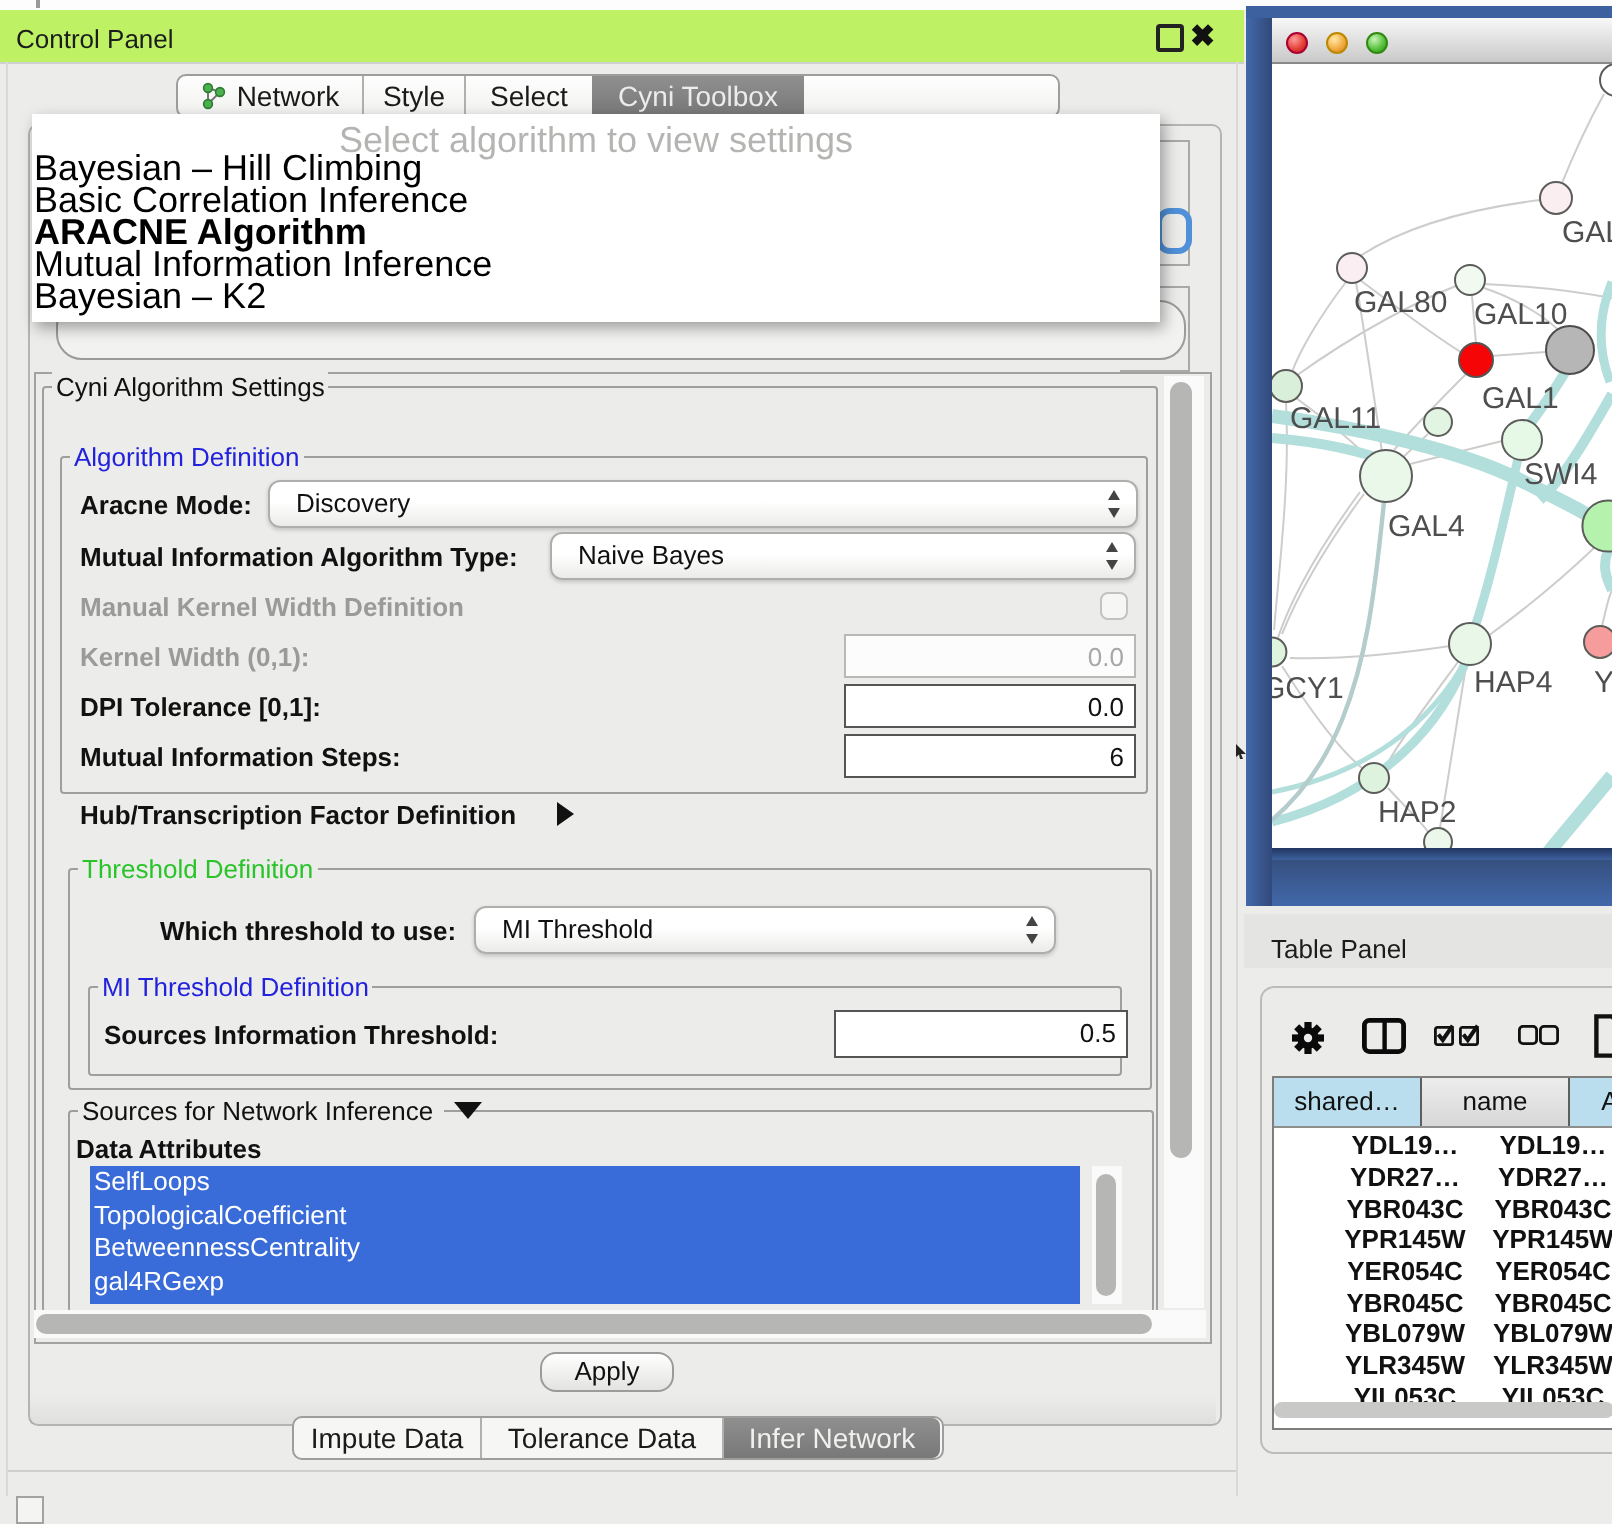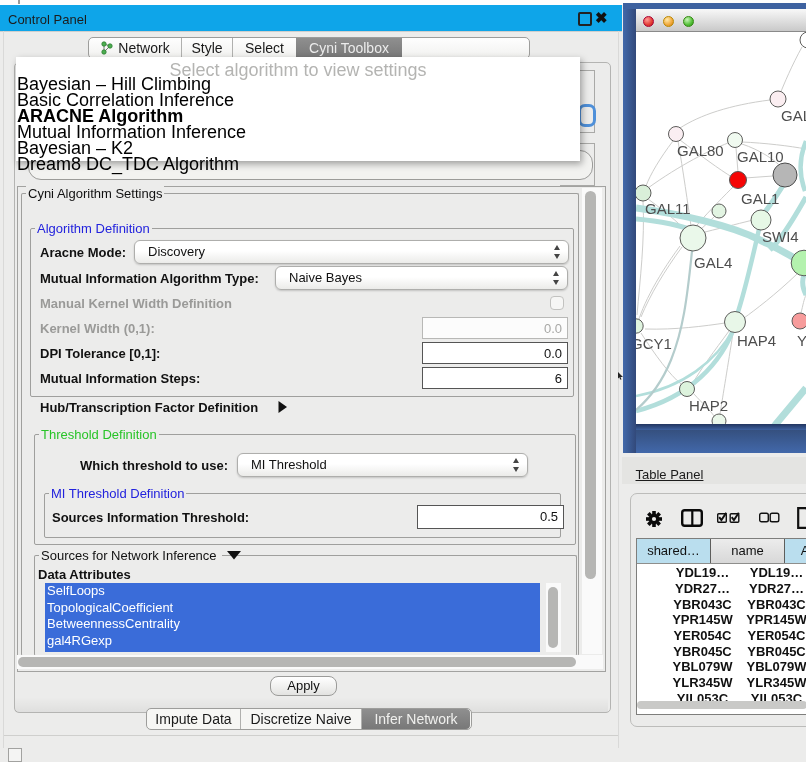--- a/index.html
+++ b/index.html
@@ -1,21 +1,21 @@
 <!DOCTYPE html>
 <html><head>
 <meta charset="utf-8">
 <style>
   html,body{margin:0;padding:0;}
   body{width:806px;height:762px;overflow:hidden;position:relative;
        font-family:"Liberation Sans",sans-serif;background:#ececeb;}
   .abs{position:absolute;}
   
   #topstrip{left:0;top:0;width:806px;height:5px;background:#fdfdfd;}
-  #titlebar{left:0;top:5px;width:622px;height:26px;background:#0ea5e9;
+  #titlebar{left:0;top:5px;width:622px;height:26px;background:#bef264;
             border-bottom:1px solid #cfcfcd;}
   #titlebar .t{position:absolute;left:8px;top:6.5px;font-size:13px;color:#1c1c1c;}
   #contentpanel{left:14px;top:62px;width:595px;height:649px;background:#ececeb;
                 border:1px solid #b4b4b2;border-radius:5px;}
   
   #toptabs{left:88px;top:37px;width:440px;height:20px;border:1px solid #9d9d9b;
            border-radius:5px;background:linear-gradient(#fefefe,#f1f1ef);
            display:flex;font-size:14px;color:#1a1a1a;z-index:5;}
   #toptabs .tab{display:flex;align-items:center;justify-content:center;height:20px;
                 position:relative;}
@@ -62,21 +62,21 @@
   
   #netframe{left:623px;top:3px;width:183px;height:450px;background:#3d619f;}
   #nettitle{left:636px;top:9px;width:170px;height:22px;
             background:linear-gradient(#f8f8f8,#c9c9c9);border-bottom:1px solid #8a8a8a;}
   .tl{position:absolute;top:7px;width:11px;height:11px;border-radius:50%;}
   #netcanvas{left:636px;top:32px;width:170px;height:392px;background:#fff;overflow:hidden;}
   #netshadow{left:636px;top:424px;width:170px;height:6px;
              background:linear-gradient(rgba(0,0,20,.45),rgba(0,0,0,0));}
   
   #tpbar{left:622px;top:457px;width:184px;height:27px;background:#e4e4e2;}
-  #tpbar .t{position:absolute;left:13.5px;top:9.5px;font-size:13px;color:#1c1c1c;text-decoration:underline;}
+  #tpbar .t{position:absolute;left:13.5px;top:9.5px;font-size:13px;color:#1c1c1c;}
   #tablepanel{left:630px;top:493px;width:200px;height:232px;background:#ebebea;
               border:1px solid #bcbcba;border-radius:7px;}
   #tablewhite{left:636px;top:538px;width:170px;height:175px;background:#fff;
               border:1px solid #7e7e7c;border-right:none;overflow:hidden;padding-left:29px;}
   .hcell{position:absolute;top:0;height:24px;border-right:1px solid #5e5e5c;
          font-size:13px;color:#111;text-align:center;line-height:23px;}
   .trow{position:absolute;width:100%;font-size:13px;color:#111;}
   .tc{position:absolute;text-align:center;font-weight:bold;}
 </style>
 </head>
@@ -171,21 +171,21 @@
 <div class="sbthumb" style="left:548px;top:587px;width:10px;height:61px;"></div>
 
 <div class="sbtrack" style="left:582px;top:188px;width:20px;height:466px;"></div>
 <div class="sbthumb" style="left:585px;top:191px;width:11px;height:388px;"></div>
 <div class="sbtrack" style="left:17px;top:655px;width:586px;height:14px;"></div>
 <div class="sbthumb" style="left:18px;top:657px;width:558px;height:10px;"></div>
 <div id="apply" class="abs">Apply</div>
 <div id="bottabs" class="abs">
   <div class="tab" style="width:93px;">Impute Data</div>
     <div class="sep"></div>
-  <div class="tab" style="width:120px;">Discretize Naive</div>
+  <div class="tab" style="width:120px;">Tolerance Data</div>
     <div class="sep"></div>
   <div class="tab sel" style="width:108px;border-radius:0 4px 4px 0;">Infer Network</div>
 </div>
 <div class="abs" style="left:3px;top:735px;width:616px;height:1px;background:#cfcfcd;"></div>
 <div class="abs" style="left:3px;top:31px;width:1px;height:717px;background:#d9d9d8;"></div>
 <div class="abs" style="left:618px;top:31px;width:1px;height:717px;background:#d9d9d8;"></div>
 <div class="abs" style="left:8px;top:748px;width:12px;height:12px;background:#f4f4f3;border:1px solid #a2a2a0;"></div>
 
 <svg class="abs" style="left:617px;top:371px;" width="7" height="9">
     <path d="M1 1 L6 6 L3.5 6 L4.5 8.5 L3 8.5 L2.5 6.3 L1 7.5 Z" fill="#222"></path>
@@ -206,21 +206,20 @@
   <div class="tab sel" style="width:106px;">Cyni Toolbox</div>
 </div>
 
 <div id="popup" class="abs">
   <div class="ph">Select algorithm to view settings</div>
   <div class="it" style="top:16.5px;">Bayesian – Hill Climbing</div>
   <div class="it" style="top:32.5px;">Basic Correlation Inference</div>
   <div class="it" style="top:48.5px;font-weight:bold;">ARACNE Algorithm</div>
   <div class="it" style="top:64.5px;">Mutual Information Inference</div>
   <div class="it" style="top:80.5px;">Bayesian – K2</div>
-  <div class="it" style="top:96.5px;">Dream8 DC_TDC Algorithm</div>
 </div>
 
 <div id="netframe" class="abs"></div>
 <div class="abs" style="left:623px;top:9px;width:13px;height:444px;background:linear-gradient(to right,#4269aa,#32497a);"></div>
 <div class="abs" style="left:636px;top:430px;width:170px;height:23px;background:linear-gradient(#35507f,#4268aa);"></div>
 <div id="nettitle" class="abs">
   <div class="tl" style="left:7px;background:radial-gradient(circle at 35% 30%,#ff9a96,#e23b33 60%,#b21f1a);border:1px solid #a03;box-sizing:border-box;"></div>
   <div class="tl" style="left:27px;background:radial-gradient(circle at 35% 30%,#ffe9a8,#f0a73a 60%,#c77c18);border:1px solid #b80;box-sizing:border-box;"></div>
   <div class="tl" style="left:47px;background:radial-gradient(circle at 35% 30%,#c8f5b8,#53bf37 60%,#2e8f1d);border:1px solid #381;box-sizing:border-box;"></div>
 </div>

